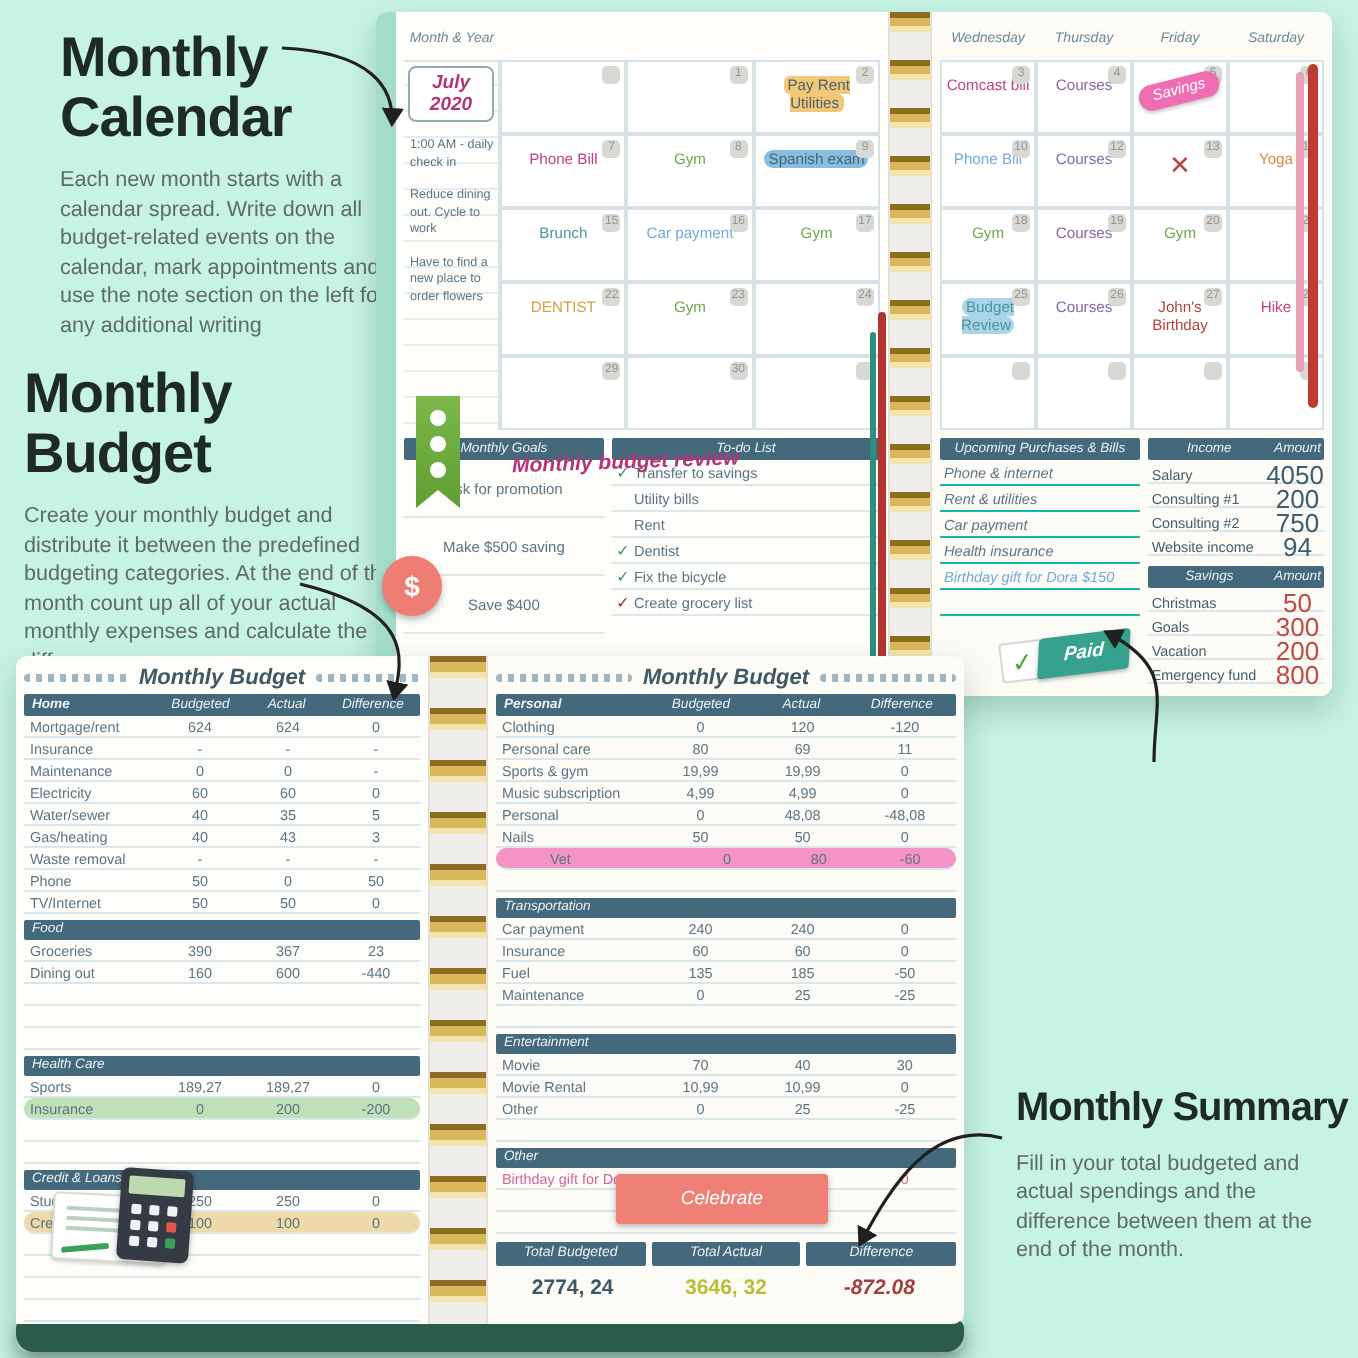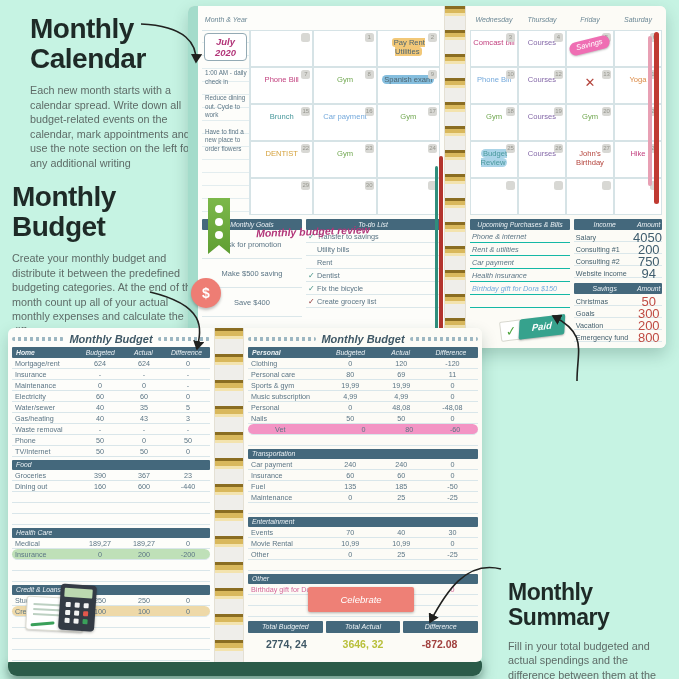--- a/index.html
+++ b/index.html
@@ -8,21 +8,21 @@
 
   
   .callout { position:absolute; z-index:5; }
   .callout h1 { font-size:28px; line-height:1.08; font-weight:700; color:#1e2a27; letter-spacing:-0.5px; }
   .callout p  { margin-top:9px; font-size:10.8px; line-height:1.34; color:#5e6b67; }
   .co1 { left:30px; top:14px;  width:176px; }
   .co2 { left:12px; top:182px; width:192px; }
   .co3 { left:497px; top:386px; width:178px; }
   .co3 h1 { font-size:21px; }
   .co4 { left:508px; top:544px; width:166px; }
-  .co4 h1 { font-size:23px;margin-top:36px; }
+  .co4 h1 { font-size:20px; }
 
   
   .notebook { position:absolute; z-index:10; border-radius:6px; box-shadow:0 7px 16px rgba(20,60,50,.22); }
   .nb-top { left:188px; top:6px; width:478px; height:342px; background:#f6f5ef; display:flex; }
   .nb-bottom { left:8px; top:328px; width:474px; height:348px; background:transparent; }
   .cover-strip { width:10px; background:#a4dccb; border-radius:6px 0 0 6px; }
   .spiral { width:22px; background:
       repeating-linear-gradient(180deg,#8a6d22 0 3px,#d9b85c 3px 7px,#f3e3ae 7px 10px,#efeeea 10px 24px);
       border-left:1px solid #e4e0d4; border-right:1px solid #e4e0d4; }
   .page { background:#fdfdfa; position:relative; padding:4px; }
@@ -104,21 +104,21 @@
   .brow .bl { text-align:left; padding-left:3px; }
   .r-green { background:#bfe0b8; border-radius:6px; }
   .r-tan   { background:#eed9a8; border-radius:6px; }
   .r-pink  { background:#f394c4; border-radius:6px;padding-left:24px; }
   .r-pinktext span { color:#d4669a; }
   .totals { margin-top:4px; }
   .totals-head { display:grid; grid-template-columns:1fr 1fr 1fr; gap:3px; }
   .totals-head span { background:#44687c; color:#ecf2f5; font-style:italic; font-size:7px; height:12px; line-height:12px; text-align:center; border-radius:1px; }
   .totals-vals { display:grid; grid-template-columns:1fr 1fr 1fr; height:21px; align-items:center; }
   .totals-vals span { text-align:center; font-weight:700; font-size:10.5px; }
-  .tv-b { color:#3f5866; } .tv-a { color:#b8bf3a; } .tv-d { color:#a1403e; }
+  .tv-b { color:#3f5866; } .tv-a { color:#b8bf3a; } .tv-d { color:#a1403e;font-style:italic; }
 
   
   .ribbon-green { position:absolute; left:6px; top:168px; width:22px; height:56px; z-index:4;
       background:linear-gradient(180deg,#7cb84a,#5f9e33);
       clip-path:polygon(0 0,100% 0,100% 100%,50% 84%,0 100%); box-shadow:0 1px 2px rgba(0,0,0,.25); }
   .ribbon-green i { position:absolute; left:7px; top:7px; width:8px; height:8px; border-radius:50%; background:#fff;
       box-shadow:0 13px 0 #fff,0 26px 0 #fff; }
   .dollar-sticker { position:absolute; left:-7px; top:272px; width:30px; height:30px; border-radius:50%;
       background:#ee7d74; color:#fff; font-weight:700; font-size:14px; text-align:center; line-height:30px;
       box-shadow:0 2px 3px rgba(0,0,0,.25); z-index:6; }
@@ -595,21 +595,21 @@
                 <span></span>
                 <span></span>
               </div>
             </div>
         </div>
         <div class="sec">
           <div class="bar barname">Health Care</div>
           <div>
 
           <div class="brow">
-                <span class="bl">Medical</span>
+                <span class="bl">Sports</span>
                 <span>189,27</span>
                 <span>189,27</span>
                 <span>0</span>
               </div>
               <div class="brow r-green">
                 <span class="bl">Insurance</span>
                 <span>0</span>
                 <span>200</span>
                 <span>-200</span>
               </div>
@@ -782,21 +782,21 @@
                 <span></span>
                 <span></span>
               </div>
             </div>
         </div>
         <div class="sec">
           <div class="bar barname">Entertainment</div>
           <div>
 
           <div class="brow">
-                <span class="bl">Events</span>
+                <span class="bl">Movie</span>
                 <span>70</span>
                 <span>40</span>
                 <span>30</span>
               </div>
               <div class="brow">
                 <span class="bl">Movie Rental</span>
                 <span>10,99</span>
                 <span>10,99</span>
                 <span>0</span>
               </div>

